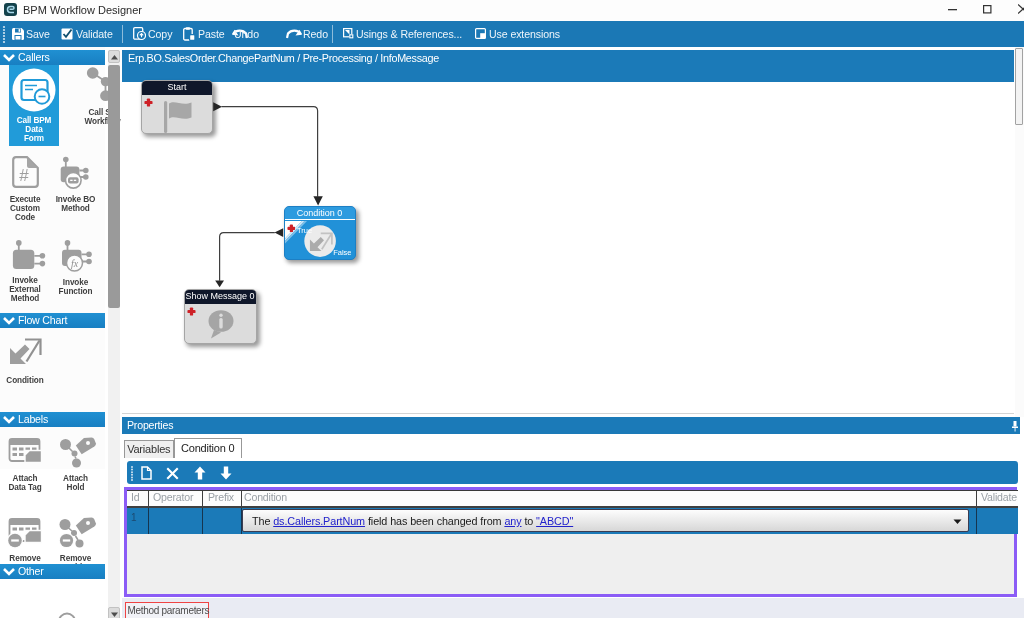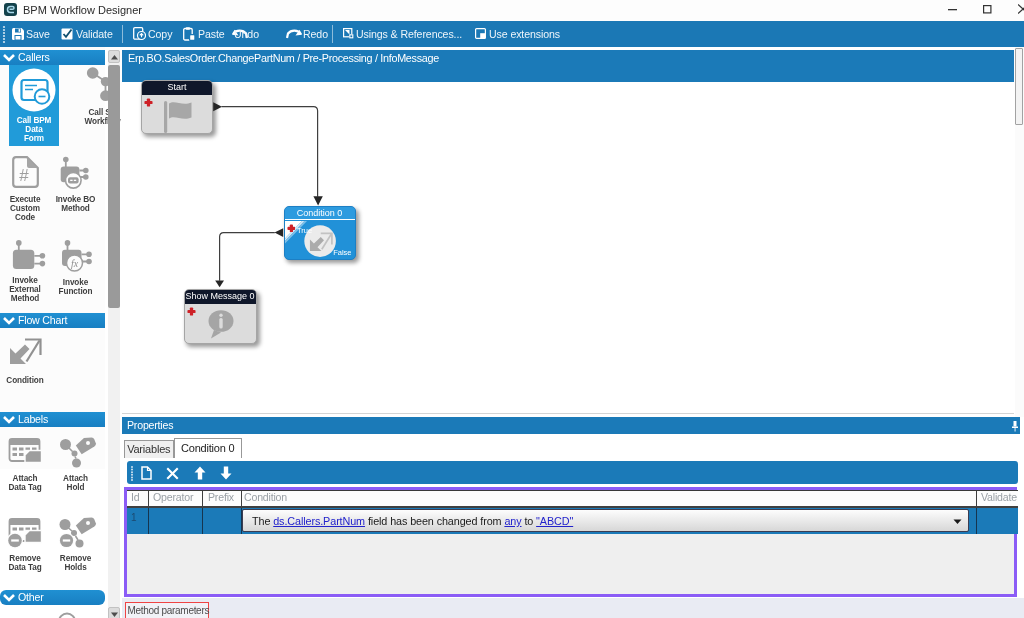--- a/index.html
+++ b/index.html
@@ -304,21 +304,21 @@
       <circle cx="17" cy="18" r="3" fill="#9e9e9e"></circle>
       <circle cx="22.5" cy="28.5" r="4" fill="#9e9e9e"></circle>
       <path d="M11.5 13 L15 16 M18.5 21 L21 25" stroke="#9e9e9e" stroke-width="1.6"></path>
       <circle cx="9.5" cy="25.5" r="7.8" fill="#fcfcfc"></circle>
       <circle cx="9.5" cy="25.5" r="6.6" fill="#9e9e9e"></circle>
       <rect x="5.8" y="24.4" width="7.4" height="2.2" fill="#fff"></rect>
     </svg>
     <div class="ptxt" style="position:absolute;top:44px;width:100%;">Remove<br>Holds</div>
   </div>
 
-  <div class="phead" style="top:543px;border-radius:6px;">
+  <div class="phead" style="top:517px;">
       <svg style="position:absolute;left:2.5px;top:4px;" width="12" height="8">
         <path d="M1 1 L6 6 L11 1" stroke="#fff" stroke-width="2.6" fill="none"></path>
       </svg>
       <span>Other</span>
     </div>
   <svg class="icon" style="left:56px;top:564px;" width="22" height="7">
       <circle cx="11" cy="10.5" r="8" fill="none" stroke="#9e9e9e" stroke-width="2"></circle>
     </svg>
 </div>
 <div id="pscroll">

